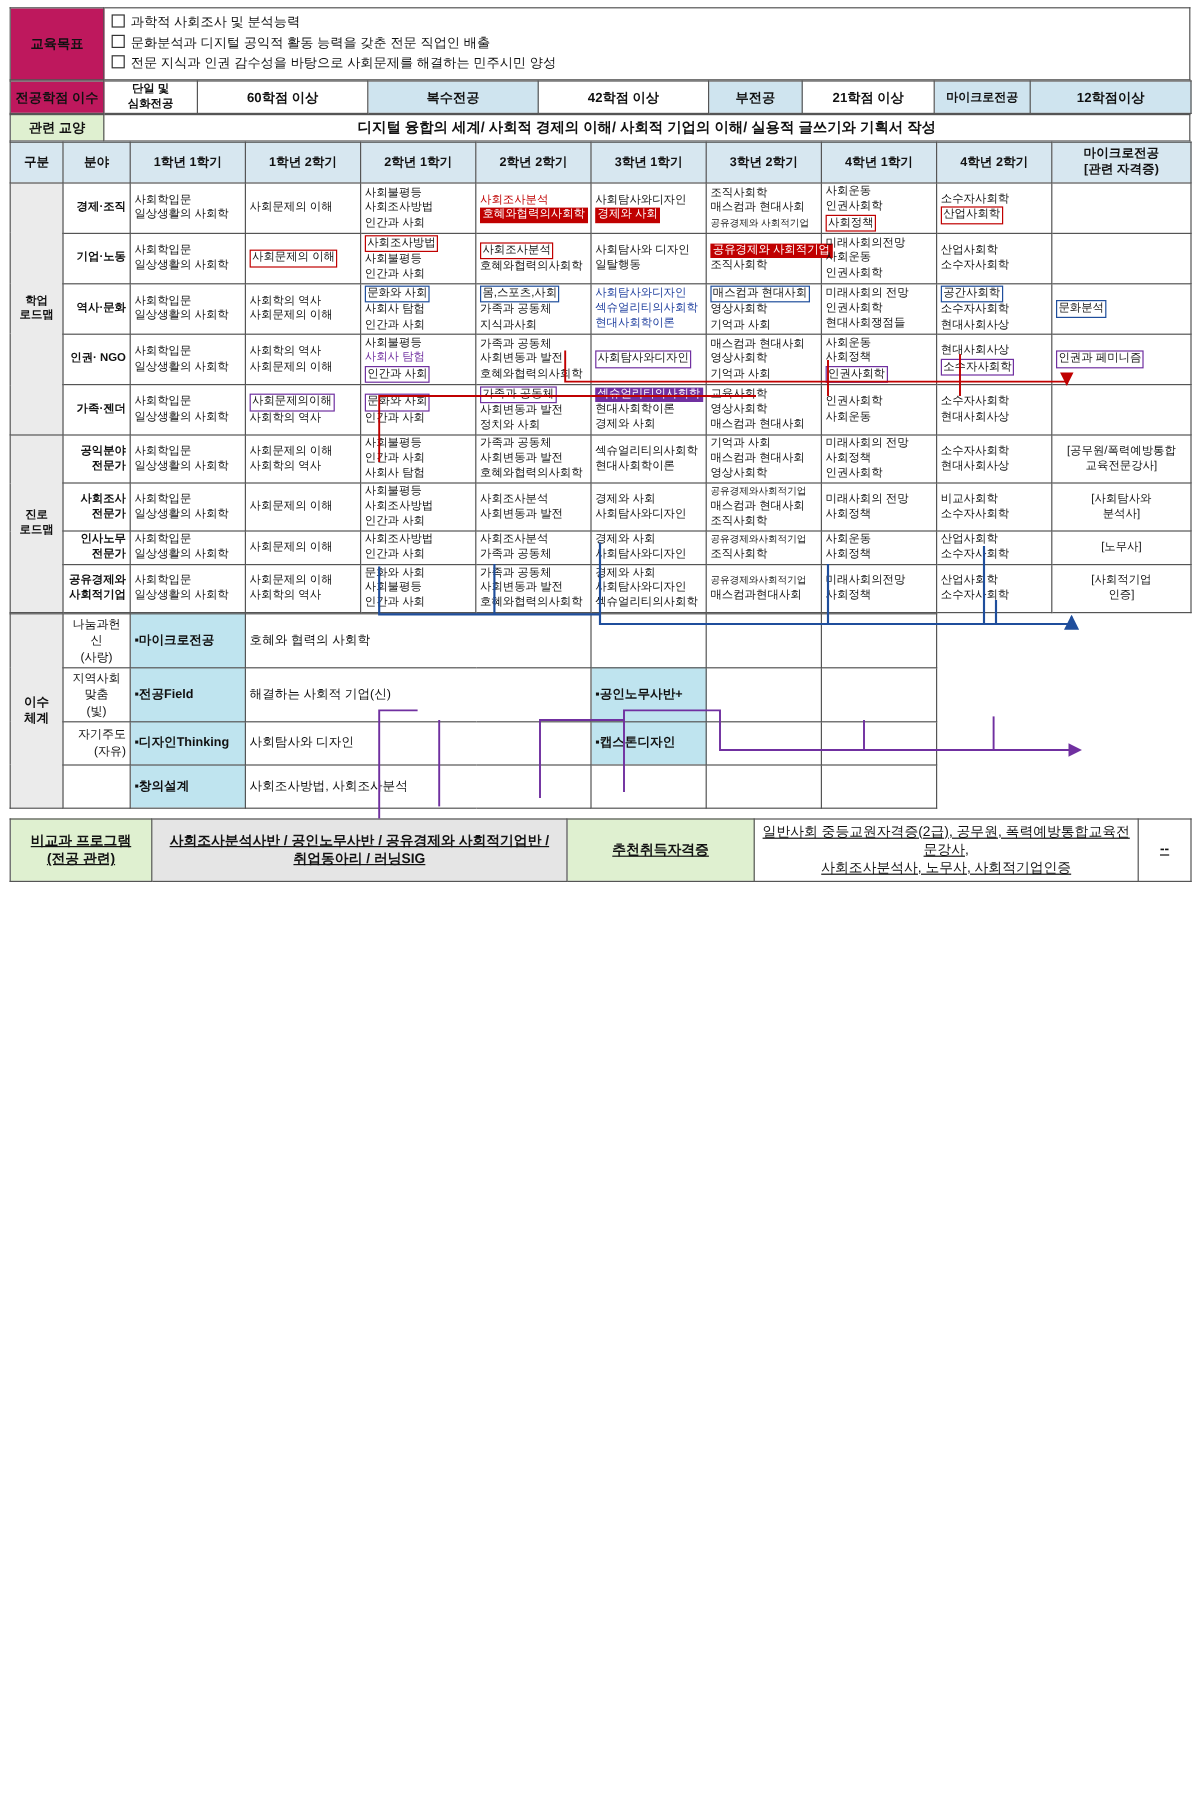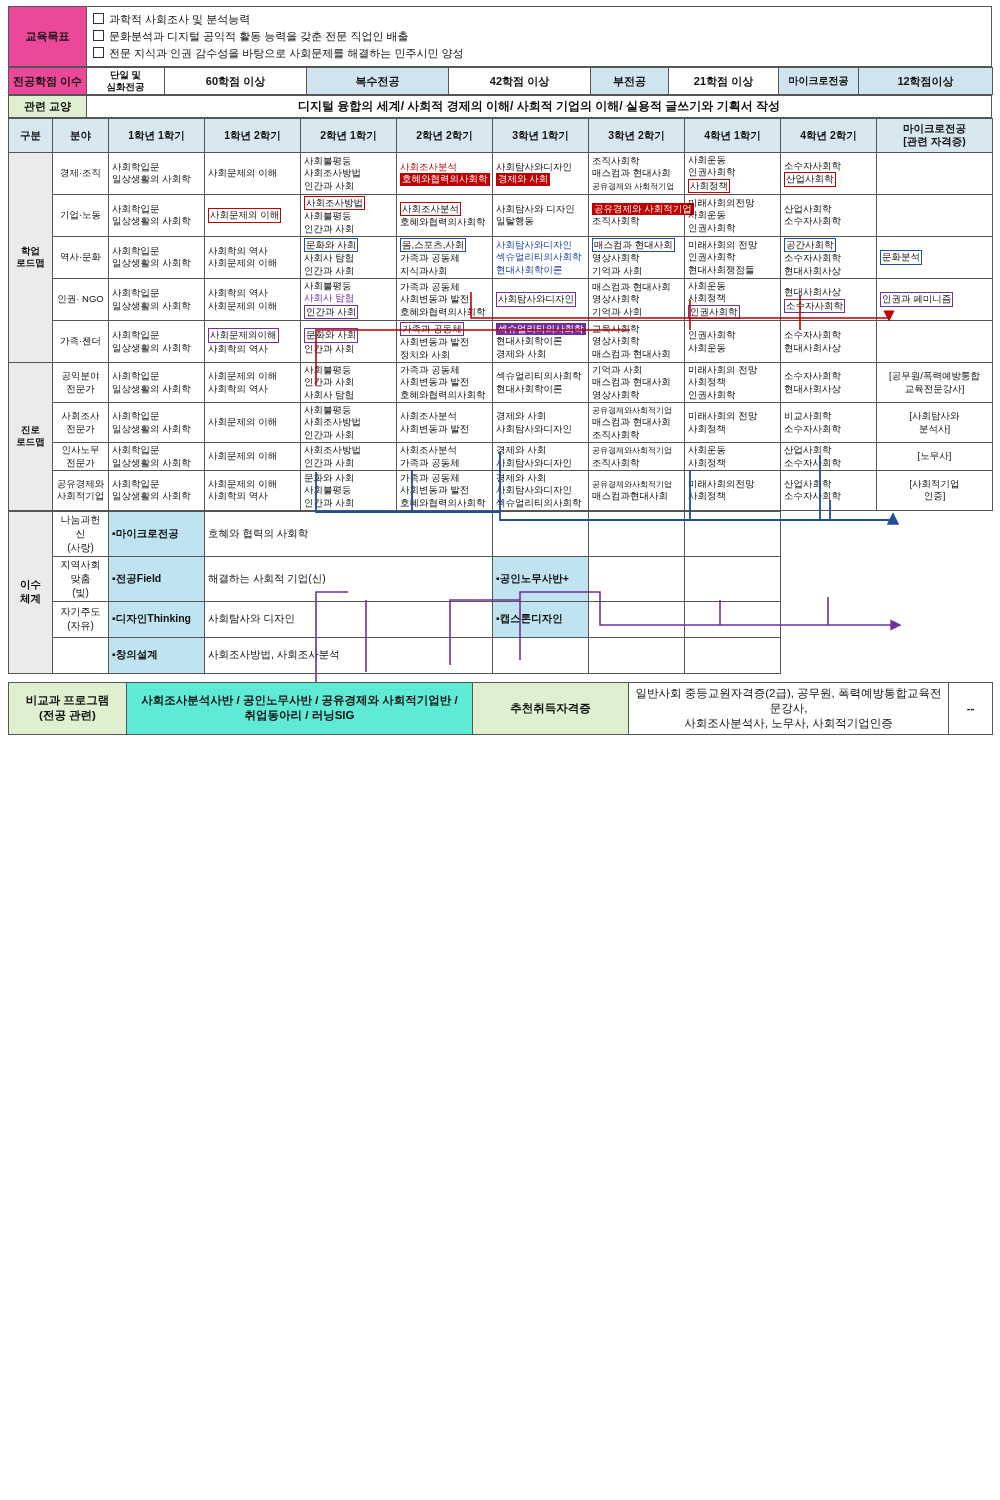--- a/index.html
+++ b/index.html
@@ -10,54 +10,54 @@
     font-size:10px;color:#111;
     -webkit-font-smoothing:antialiased;
   }
   .page{position:relative;width:1000px;height:1500px;box-sizing:border-box;padding:6px 8px 0 8px;}
   table{border-collapse:collapse;table-layout:fixed;}
   td,th{border:1px solid #555;vertical-align:middle;padding:1px 3px;box-sizing:border-box;}
   .ctr{text-align:center;}
   .b{font-weight:bold;}
   
   .t1{width:984px;}
-  .lbl{background:#ec4899;text-align:center;font-weight:bold;font-size:11px;}
+  .lbl{background:#be185d;text-align:center;font-weight:bold;font-size:11px;}
   .goal-list{padding:4px 6px;font-size:11px;line-height:1.55;}
   .goal-list div{white-space:nowrap;}
   .chk{display:inline-block;width:9px;height:9px;border:1px solid #333;margin-right:5px;vertical-align:-1px;}
   .cred td{height:24px;font-size:11px;}
   .cred .hi{background:#cfe4ef;}
   .liberal{background:#dff0d0;font-weight:bold;text-align:center;font-size:11px;}
   .liberal-val{text-align:center;font-size:12px;font-weight:bold;}
   
   .t2{width:984px;margin-top:0;}
   .t2 td{font-size:9.5px;line-height:1.3;}
   .hdr td{background:#d7e7f0;font-weight:bold;text-align:center;font-size:10.5px;height:34px;}
   .sect{background:#ebebeb;font-weight:bold;text-align:center;font-size:12px;}
-  .field{text-align:center;font-weight:normal;font-size:10.5px;}
+  .field{text-align:right;font-weight:bold;font-size:10.5px;}
   .cell{height:auto;}
   .cell div{white-space:nowrap;}
   
   .r{color:#c00000;}
   .rbox{border:1.4px solid #c00000;display:inline-block;padding:0 1px;}
   .bl{color:#1f3f9e;}
   .bbox{border:1.4px solid #1f4e9c;display:inline-block;padding:0 1px;}
   .pp{color:#7030a0;}
   .pbox{border:1.4px solid #7030a0;display:inline-block;padding:0 1px;}
   .rfill{background:#c00000;color:#fff;display:inline-block;padding:0 2px;}
   .pfill{background:#7030a0;color:#fff;display:inline-block;padding:0 2px;}
   
   .t3{width:984px;}
   .t3 td{font-size:10.5px;height:36px;}
   .cy{background:#bfe4ef;font-weight:bold;}
   
-  .t4{width:984px;margin-top:8px;}
+  .t4{width:984px;margin-top:8px;text-decoration:underline;}
   .t4 td{font-size:11.5px;font-weight:bold;text-align:center;height:52px;}
   .grn{background:#dff0d0;}
-  .ltgrn{background:#5eead4;}
+  .ltgrn{background:#e5e5e5;}
   .arrowlayer{position:absolute;left:0;top:0;width:1000px;height:1500px;pointer-events:none;}
 </style>
 </head>
 <body>
 
 <div class="page">
 
   <table class="t1">
     <colgroup>
         <col style="width:78px">
@@ -533,21 +533,21 @@
         </tr>
         <tr>
           <td class="ctr" style="font-size: 10px;">지역사회맞춤<br>(빛)</td>
           <td class="cy">▪전공Field</td>
           <td colspan="2">해결하는 사회적 기업(신)</td>
           <td class="cy">▪공인노무사반+</td>
           <td></td>
           <td></td>
         </tr>
         <tr>
-          <td class="ctr" style="font-size: 10px;">자기주도<br>(자유)</td>
+          <td class="ctr" style="font-size: 10px; text-align: right;">자기주도<br>(자유)</td>
           <td class="cy">▪디자인Thinking</td>
           <td colspan="2">사회탐사와 디자인</td>
           <td class="cy">▪캡스톤디자인</td>
           <td></td>
           <td></td>
         </tr>
         <tr>
           <td class="ctr" style="font-size: 10px; border-top: none;"></td>
           <td class="cy">▪창의설계</td>
           <td colspan="2">사회조사방법, 사회조사분석</td>

